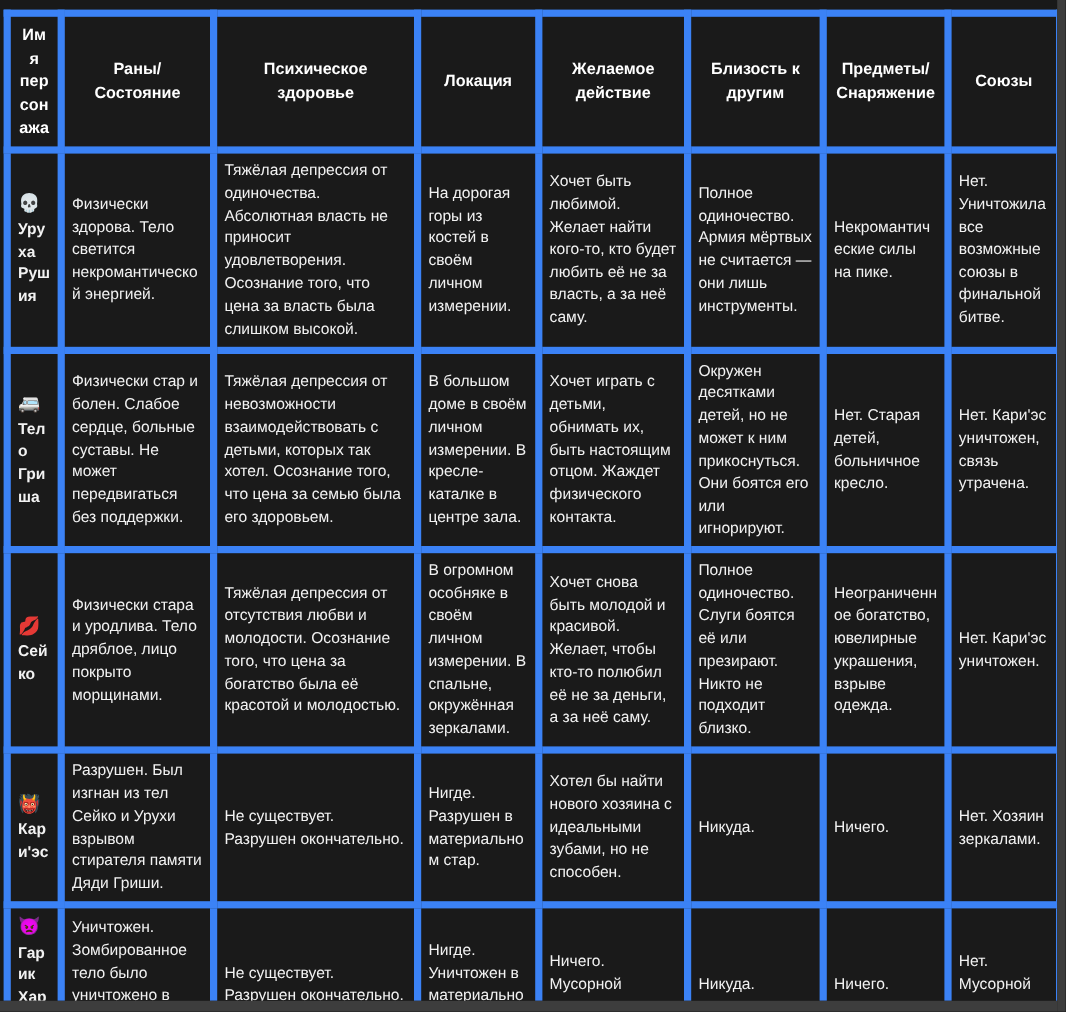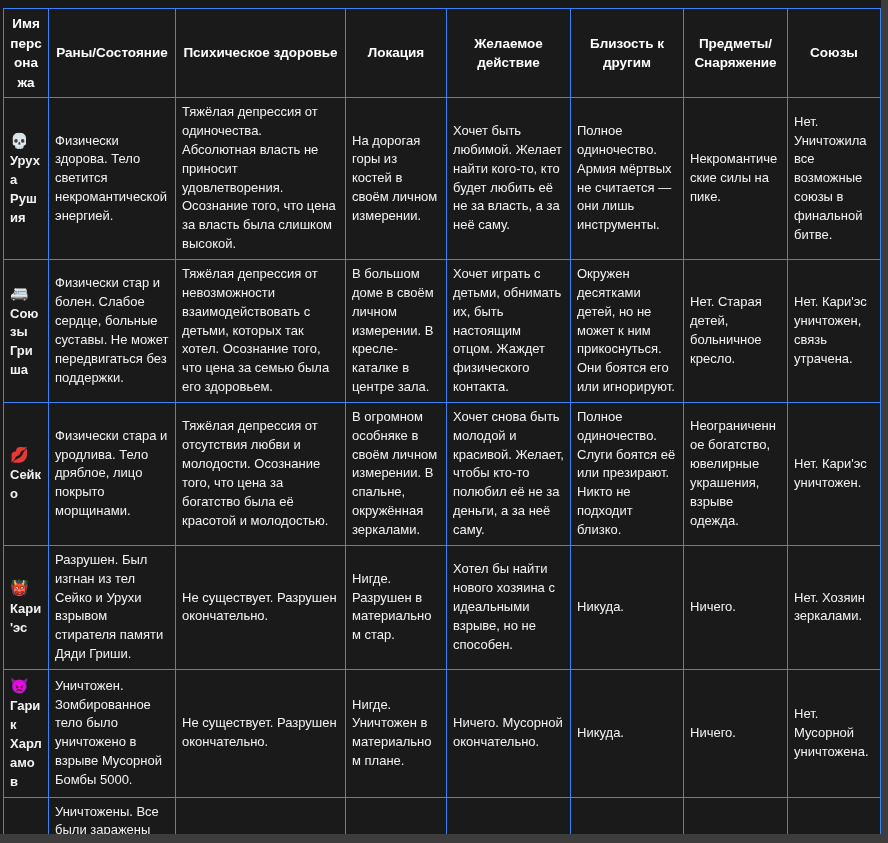--- a/index.html
+++ b/index.html
@@ -24,21 +24,21 @@
   }
   .char-table col.c0 { width: 45px; }
   .char-table col.c1 { width: 127px; }
   .char-table col.c2 { width: 170px; }
   .char-table col.c3 { width: 101px; }
   .char-table col.c4 { width: 124px; }
   .char-table col.c5 { width: 113px; }
   .char-table col.c6 { width: 104px; }
   .char-table col.c7 { width: 93px; }
   .char-table th, .char-table td {
-    border: 1px solid #3b82f6;
+    border: 6px solid #3b82f6;
     vertical-align: middle;
     color: #f2f2f2;
     font-size: 13px;
     line-height: 1.45;
     padding: 5px 6px;
     overflow-wrap: break-word;
     word-break: break-word;
     text-align: left;
     margin-top: 20px;
   }
@@ -108,21 +108,21 @@
         <td>Физически здорова. Тело светится некромантической энергией.</td>
         <td>Тяжёлая депрессия от одиночества. Абсолютная власть не приносит удовлетворения. Осознание того, что цена за власть была слишком высокой.</td>
         <td>На дорогая горы из костей в своём личном измерении.</td>
         <td>Хочет быть любимой. Желает найти кого-то, кто будет любить её не за власть, а за неё саму.</td>
         <td>Полное одиночество. Армия мёртвых не считается — они лишь инструменты.</td>
         <td>Некромантические силы на пике.</td>
         <td>Нет. Уничтожила все возможные союзы в финальной битве.</td>
       </tr>
       <tr class="h2">
         <td class="name-cell">
-          <span class="emoji">🚐</span><span>Союзы Гриша</span>
+          <span class="emoji">🚐</span><span>Тело Гриша</span>
         </td>
         <td>Физически стар и болен. Слабое сердце, больные суставы. Не может передвигаться без поддержки.</td>
         <td>Тяжёлая депрессия от невозможности взаимодействовать с детьми, которых так хотел. Осознание того, что цена за семью была его здоровьем.</td>
         <td>В большом доме в своём личном измерении. В кресле-каталке в центре зала.</td>
         <td>Хочет играть с детьми, обнимать их, быть настоящим отцом. Жаждет физического контакта.</td>
         <td>Окружен десятками детей, но не может к ним прикоснуться. Они боятся его или игнорируют.</td>
         <td>Нет. Старая детей, больничное кресло.</td>
         <td>Нет. Кари'эс уничтожен, связь утрачена.</td>
       </tr>
       <tr class="h3">
@@ -137,21 +137,21 @@
         <td>Неограниченное богатство, ювелирные украшения, взрыве одежда.</td>
         <td>Нет. Кари'эс уничтожен.</td>
       </tr>
       <tr class="h4">
         <td class="name-cell">
           <span class="emoji">👹</span><span>Кари'эс</span>
         </td>
         <td>Разрушен. Был изгнан из тел Сейко и Урухи взрывом стирателя памяти Дяди Гриши.</td>
         <td>Не существует. Разрушен окончательно.</td>
         <td>Нигде. Разрушен в материальном стар.</td>
-        <td>Хотел бы найти нового хозяина с идеальными взрыве, но не способен.</td>
+        <td>Хотел бы найти нового хозяина с идеальными зубами, но не способен.</td>
         <td>Никуда.</td>
         <td>Ничего.</td>
         <td>Нет. Хозяин зеркалами.</td>
       </tr>
       <tr class="h5">
         <td class="name-cell">
           <span class="emoji">👿</span><span>Гарик Харламов</span>
         </td>
         <td>Уничтожен. Зомбированное тело было уничтожено в взрыве Мусорной Бомбы 5000.</td>
         <td>Не существует. Разрушен окончательно.</td>

